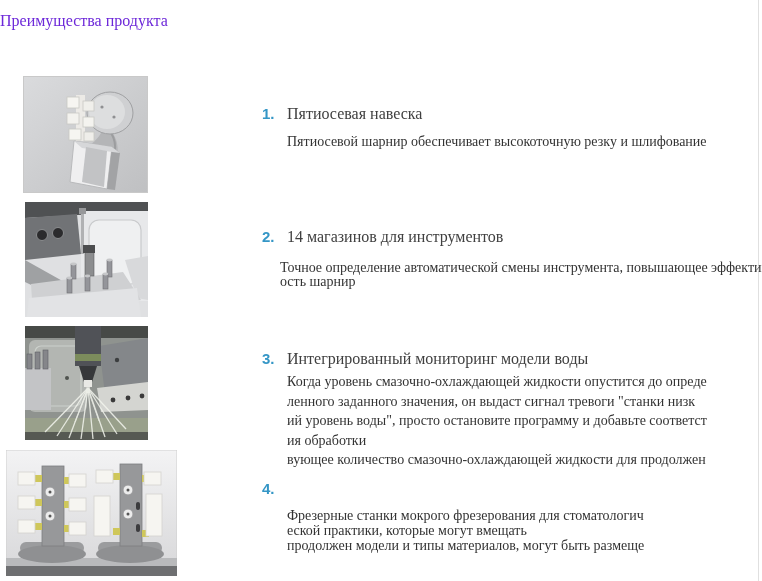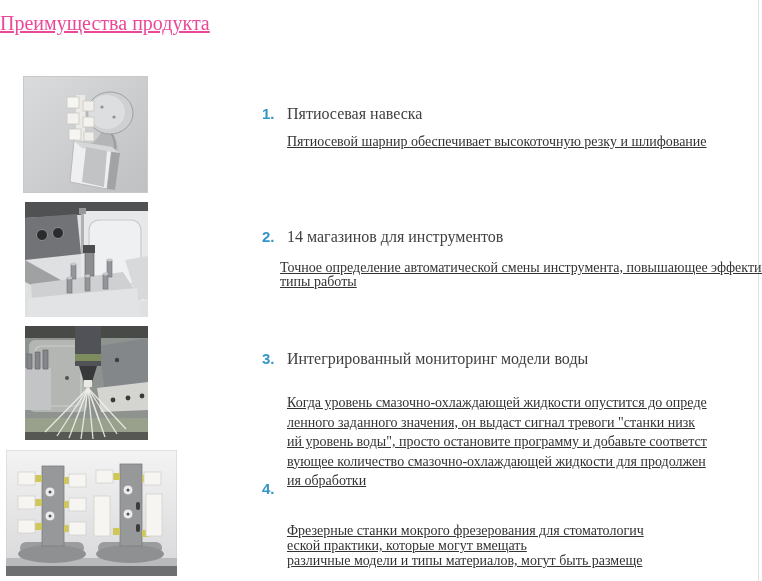--- a/index.html
+++ b/index.html
@@ -3,24 +3,23 @@
 <meta charset="utf-8">
 <style>
   html,body{margin:0;padding:0;}
   body{
     width:762px;height:581px;position:relative;overflow:hidden;
     background:#ffffff;
     font-family:"Liberation Serif","DejaVu Serif",serif;
   }
   .page-title{
     position:absolute;left:0px;top:12px;margin:0;
-    font-size:20px;font-weight:400;color:#ec4899;
+    font-size:16px;font-weight:400;color:#6d28d9;
     font-family:"Liberation Serif","DejaVu Serif",serif;
     white-space:nowrap;
-    text-decoration:underline;
   }
   .right-edge{
     position:absolute;left:758px;top:0;width:1px;height:581px;
     background:#e0e0e0;
   }
   figure.photo{position:absolute;margin:0;padding:0;line-height:0;}
   figure.photo svg{display:block;}
   .photo1{left:23px;top:76px;width:125px;height:117px;border:1px solid #c9c9c9;box-sizing:border-box;}
   .photo2{left:25px;top:202px;width:123px;height:115px;}
   .photo3{left:25px;top:326px;width:123px;height:114px;}
@@ -37,23 +36,23 @@
     font-family:"Liberation Sans","DejaVu Sans",sans-serif;
     font-weight:700;font-size:15px;color:#3496c6;
   }
   .head{
     font-size:16px;color:#404040;white-space:nowrap;
   }
   .body{margin-left:25px;color:#333333;font-size:14px;}
   .sec2 .body{margin-left:18px;}
   .sec1 .body{margin-top:8px;line-height:20px;}
   .sec2 .body{margin-top:14px;line-height:14px;}
-  .sec3 .body{margin-top:24px;line-height:19.5px;}
-  .sec4 .body{margin-top:24px;line-height:15px;}
-  .line{white-space:nowrap;text-decoration:underline;}
+  .sec3 .body{margin-top:3px;line-height:19.5px;}
+  .sec4 .body{margin-top:9px;line-height:15px;}
+  .line{white-space:nowrap;}
 </style>
 </head>
 <body>
 
 <h1 class="page-title">Преимущества продукта</h1>
 <div class="right-edge"></div>
 
 <figure class="photo photo1">
   <svg width="123" height="115" viewBox="0 0 123 115">
     <defs>
@@ -240,40 +239,40 @@
   </div>
 </section>
 
 <section class="sec sec2">
   <div class="headrow">
     <span class="num">2.</span>
     <span class="head">14 магазинов для инструментов</span>
   </div>
   <div class="body">
     <div class="line">Точное определение автоматической смены инструмента, повышающее эффективн</div>
-    <div class="line">типы работы</div>
+    <div class="line">ость шарнир</div>
   </div>
 </section>
 
 <section class="sec sec3">
   <div class="headrow">
     <span class="num">3.</span>
     <span class="head">Интегрированный мониторинг модели воды</span>
   </div>
   <div class="body">
     <div class="line">Когда уровень смазочно-охлаждающей жидкости опустится до опреде</div>
     <div class="line">ленного заданного значения, он выдаст сигнал тревоги "станки низк</div>
     <div class="line">ий уровень воды", просто остановите программу и добавьте соответст</div>
+    <div class="line">ия обработки</div>
     <div class="line">вующее количество смазочно-охлаждающей жидкости для продолжен</div>
-    <div class="line">ия обработки</div>
   </div>
 </section>
 
 <section class="sec sec4">
   <div class="headrow">
     <span class="num">4.</span>
   </div>
   <div class="body">
     <div class="line">Фрезерные станки мокрого фрезерования для стоматологич</div>
     <div class="line">еской практики, которые могут вмещать</div>
-    <div class="line">различные модели и типы материалов, могут быть размеще</div>
+    <div class="line">продолжен модели и типы материалов, могут быть размеще</div>
   </div>
 </section>
 
 </body></html>

